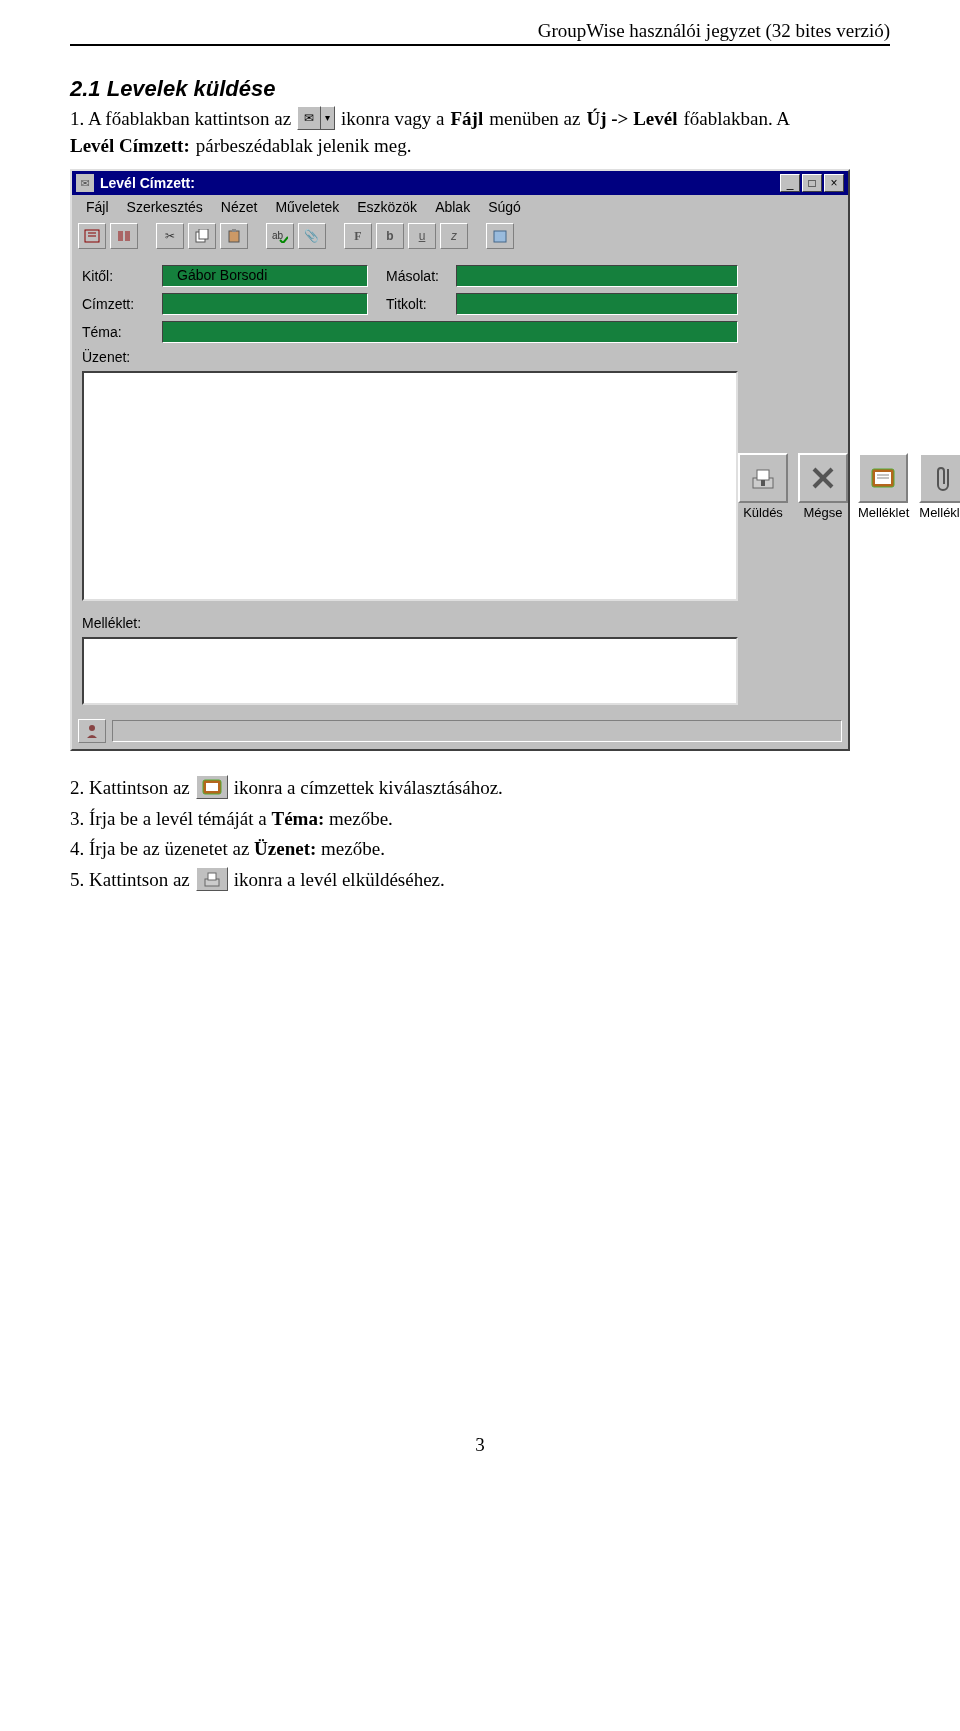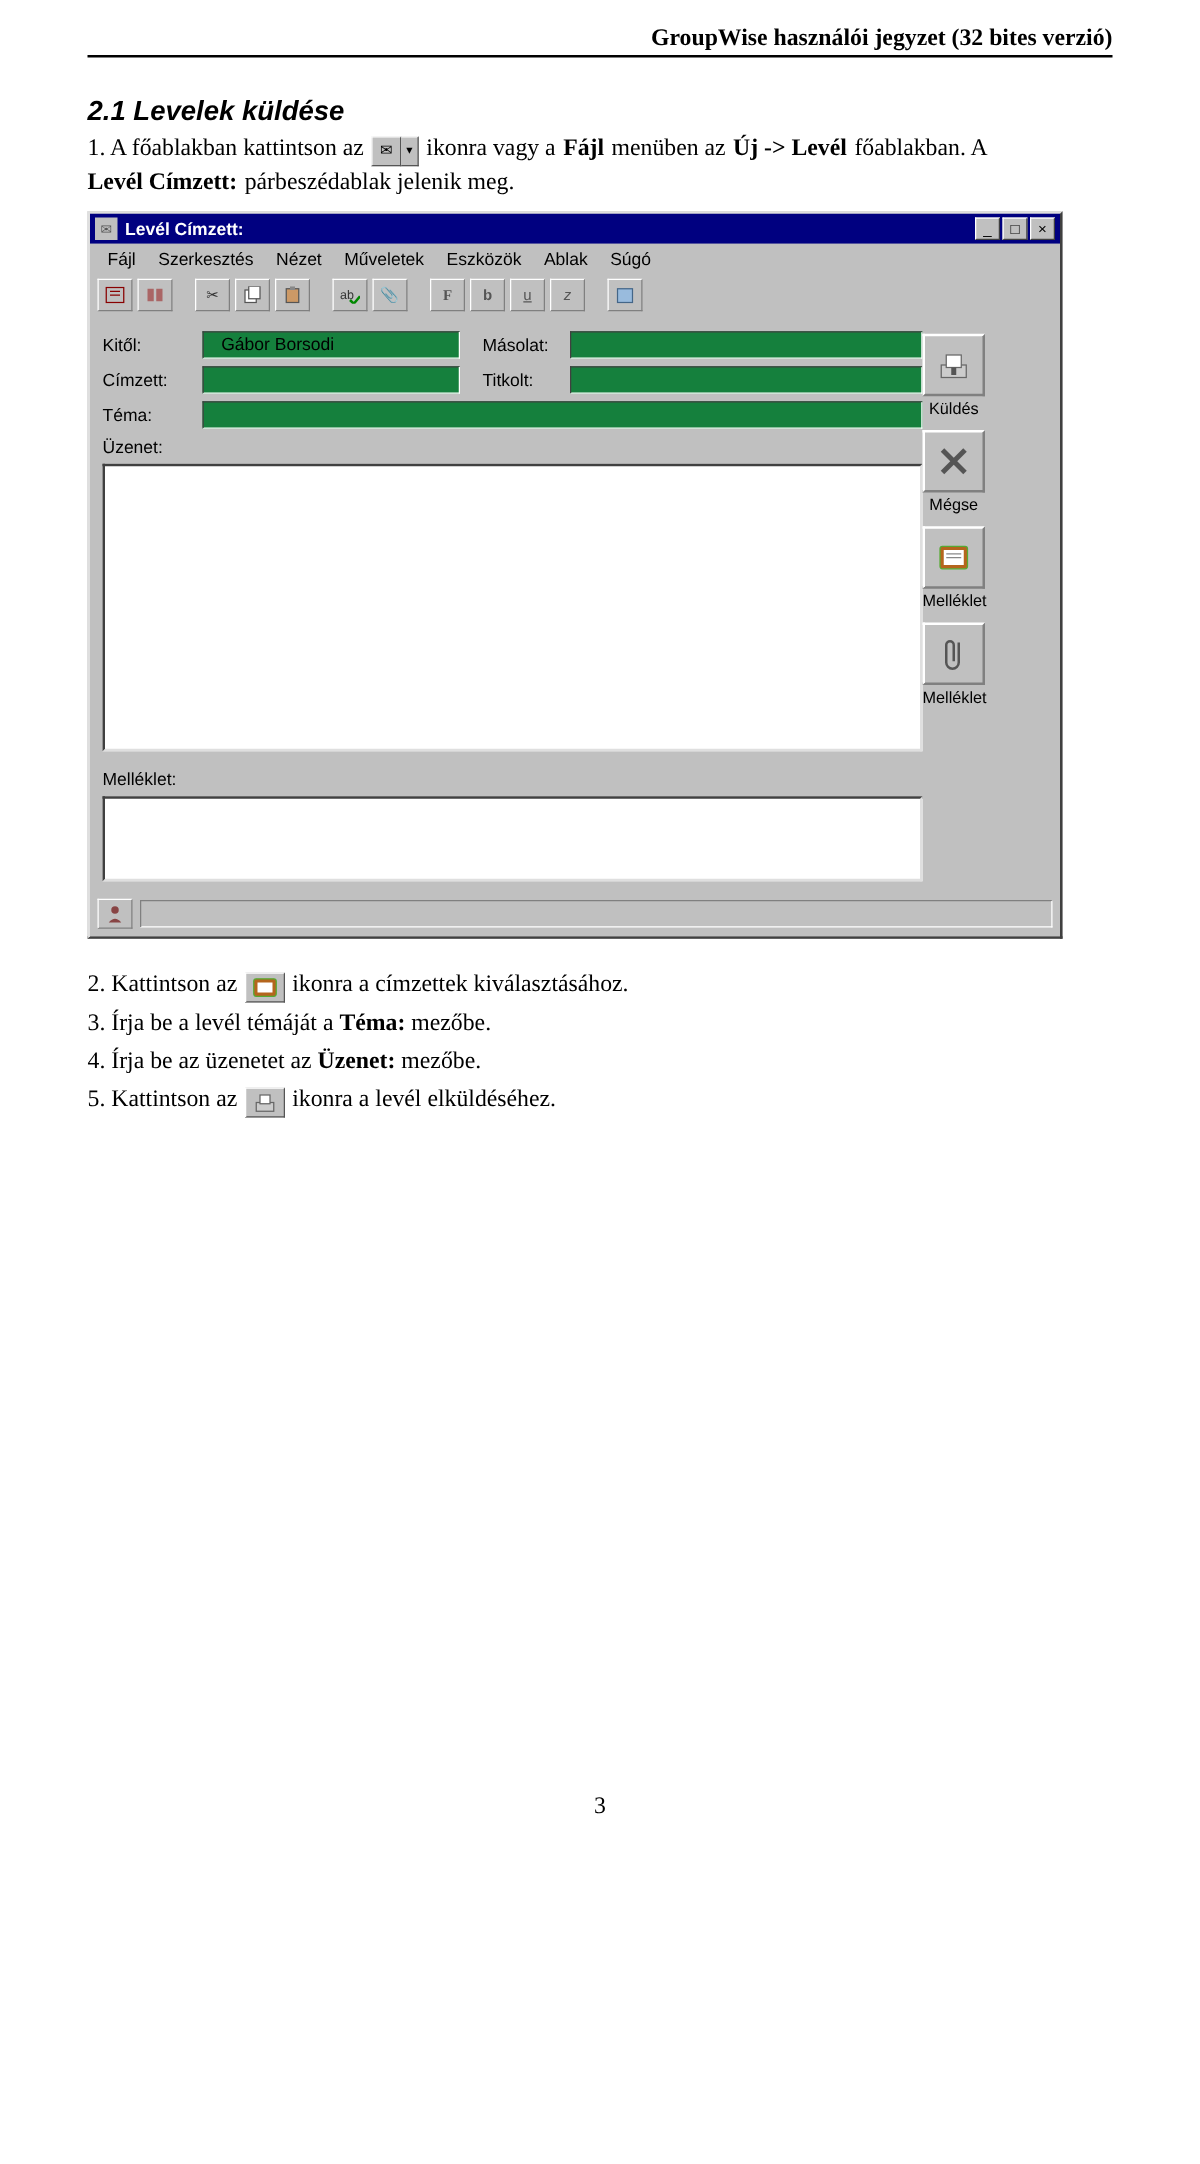--- a/index.html
+++ b/index.html
@@ -15,21 +15,20 @@
     width: 960px;
     padding: 20px 70px 40px 70px;
     position: relative;
   }
   .header-line {
     text-align: right;
     font-size: 19px;
     border-bottom: 2px solid #000;
     padding-bottom: 2px;
     margin-bottom: 30px;
-    font-weight: bold;
   }
   h1.chapter {
     font-family: Arial, Helvetica, sans-serif;
     font-weight: bold;
     font-size: 38px;
     margin: 40px 0 30px 0;
   }
   p.body {
     font-size: 19px;
     line-height: 1.35;
@@ -43,21 +42,21 @@
     margin: 26px 0 4px 0;
   }
   .step {
     font-size: 19px;
     line-height: 1.4;
     margin: 0 0 4px 0;
   }
   .step-row {
     display: flex;
     flex-wrap: wrap;
-    align-items: flex-end;
+    align-items: flex-start;
     gap: 6px;
   }
   .inline-icon {
     display: inline-flex;
     align-items: center;
     justify-content: center;
     width: 32px;
     height: 24px;
     background: #c0c0c0;
     border: 1px solid #888;
@@ -134,21 +133,21 @@
     display:flex; align-items:center; justify-content:center;
     font-size:12px; color:#333;
   }
   .tbtn svg { display:block; }
   .tsep { width:10px; }
   .form-area {
     display:flex;
     padding:8px 10px 10px 10px;
   }
   .form-left { flex:1; }
-  .form-right { width:100px; display:flex; flex-direction:column; align-items:flex-start; gap:10px; padding-top:2px; }
+  .form-right { width:100px; display:flex; align-items:center; gap:10px; padding-top:2px; }
   .row { display:flex; align-items:center; margin-bottom:6px; }
   .lbl { width:80px; color:#000; }
   .fld {
     flex:1; height:22px;
     background:#15803d;
     border:1px solid #808080;
     border-top-color:#404040; border-left-color:#404040;
     border-right-color:#fff; border-bottom-color:#fff;
     padding:1px 14px;
     font-family: Tahoma, Arial, sans-serif;

